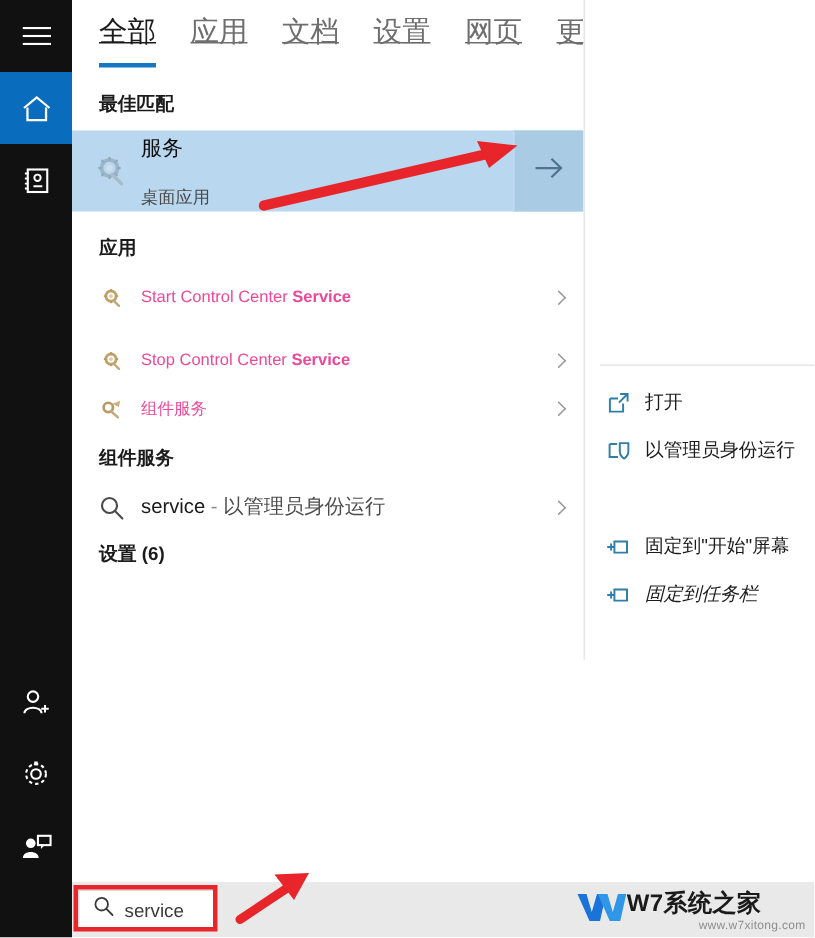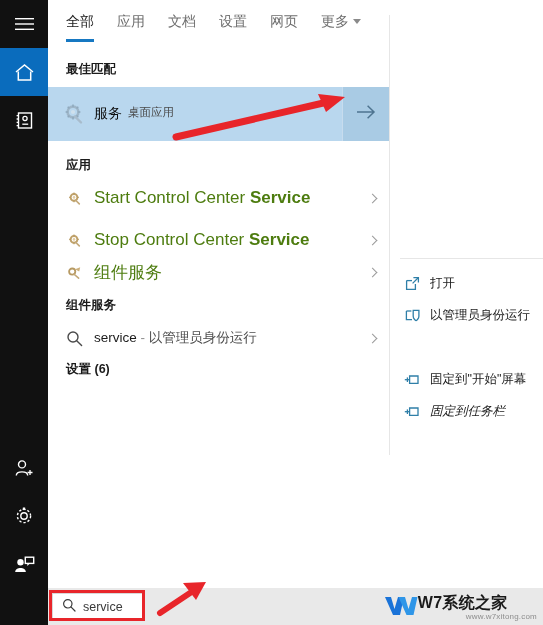--- a/index.html
+++ b/index.html
@@ -56,25 +56,26 @@
     left: 0; top: 0;
     width: 341px;
     height: 44px;
     display: flex;
     align-items: center;
     padding-left: 18px;
     gap: 23px;
   }
   .tab {
     position: relative;
-    font-size: 14px;
+    font-size: 19px;
     color: #6e6e6e;
     line-height: 1;
     padding-bottom: 2px;
     white-space: nowrap;
+    text-decoration: underline;
   }
   .tab.sel { color: #1b1b1b; }
   .tab.sel::after {
     content: "";
     position: absolute;
     left: 0; right: 0;
     bottom: -12px;
     height: 3px;
     background: #1678c2;
   }
@@ -104,21 +105,21 @@
     display: flex;
     align-items: center;
   }
   .bm-icon {
     width: 46px;
     display: flex;
     align-items: center;
     justify-content: center;
     padding-left: 6px;
   }
-  .bm-txt { display: flex; flex-direction: row; gap: 6px; justify-content: space-between; }
+  .bm-txt { display: flex; flex-direction: column; gap: 16px; justify-content: space-between; }
   .bm-title { font-size: 14px; color: #0d0d0d; }
   .bm-sub { font-size: 11.5px; color: #4a4a4a; }
   .bm-go {
     position: absolute;
     right: 0; top: 0;
     width: 47px;
     height: 54px;
     background: #a9cbe4;
     display: flex;
     align-items: center;
@@ -136,22 +137,22 @@
     align-items: center;
   }
   .row-icon {
     width: 46px;
     display: flex;
     align-items: center;
     justify-content: center;
     padding-left: 6px;
   }
   .row-label {
-    font-size: 17px;
-    color: #4d7c0f;
+    font-size: 11px;
+    color: #ec4899;
     flex: 1;
     white-space: nowrap;
   }
   .row-label b { font-weight: bold; }
   .row-chev {
     width: 34px;
     display: flex;
     align-items: center;
     justify-content: center;
   }
@@ -162,21 +163,21 @@
     transform: rotate(45deg);
   }
 
   .sugg-label { font-size: 13.5px; color: #4d4d4d; }
   .sugg-label .q { color: #1b1b1b; }
   .sugg-label .dash { color: #8d8d8d; }
 
   
   .ctx {
     position: absolute;
-    left: 341px; top: 15px;
+    left: 341px; top: 0;
     width: 154px;
     height: 440px;
     background: #ffffff;
     border-left: 1px solid #e6e6e6;
   }
   .ctx-div {
     position: absolute;
     left: 10px; right: 0;
     top: 243px;
     height: 1px;

